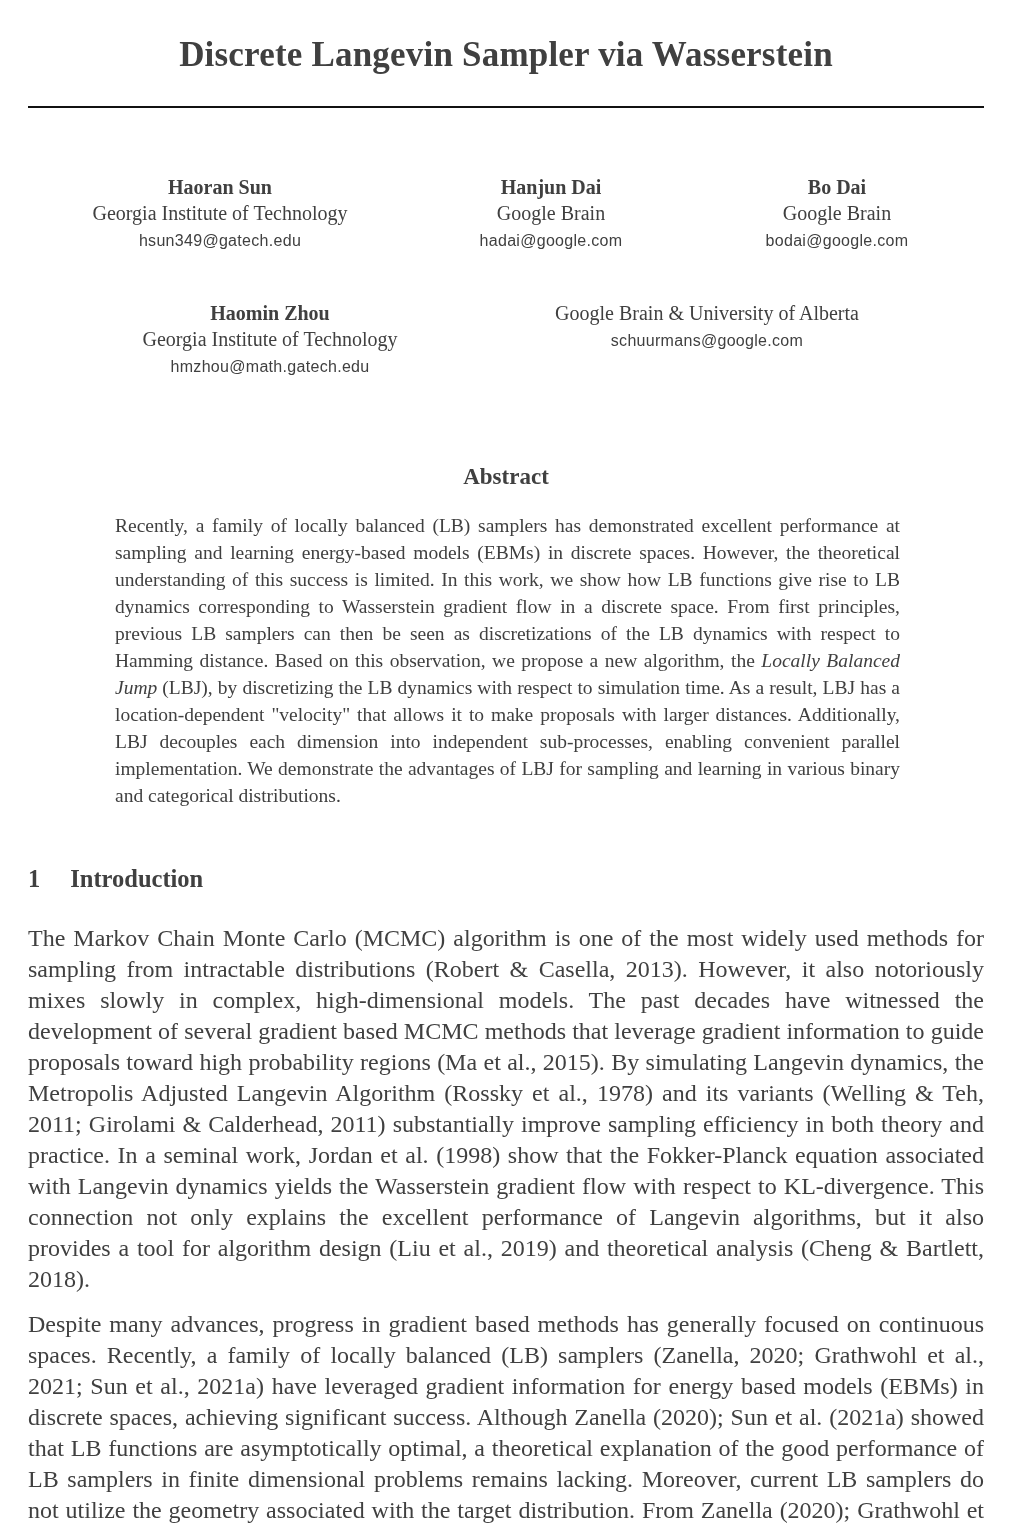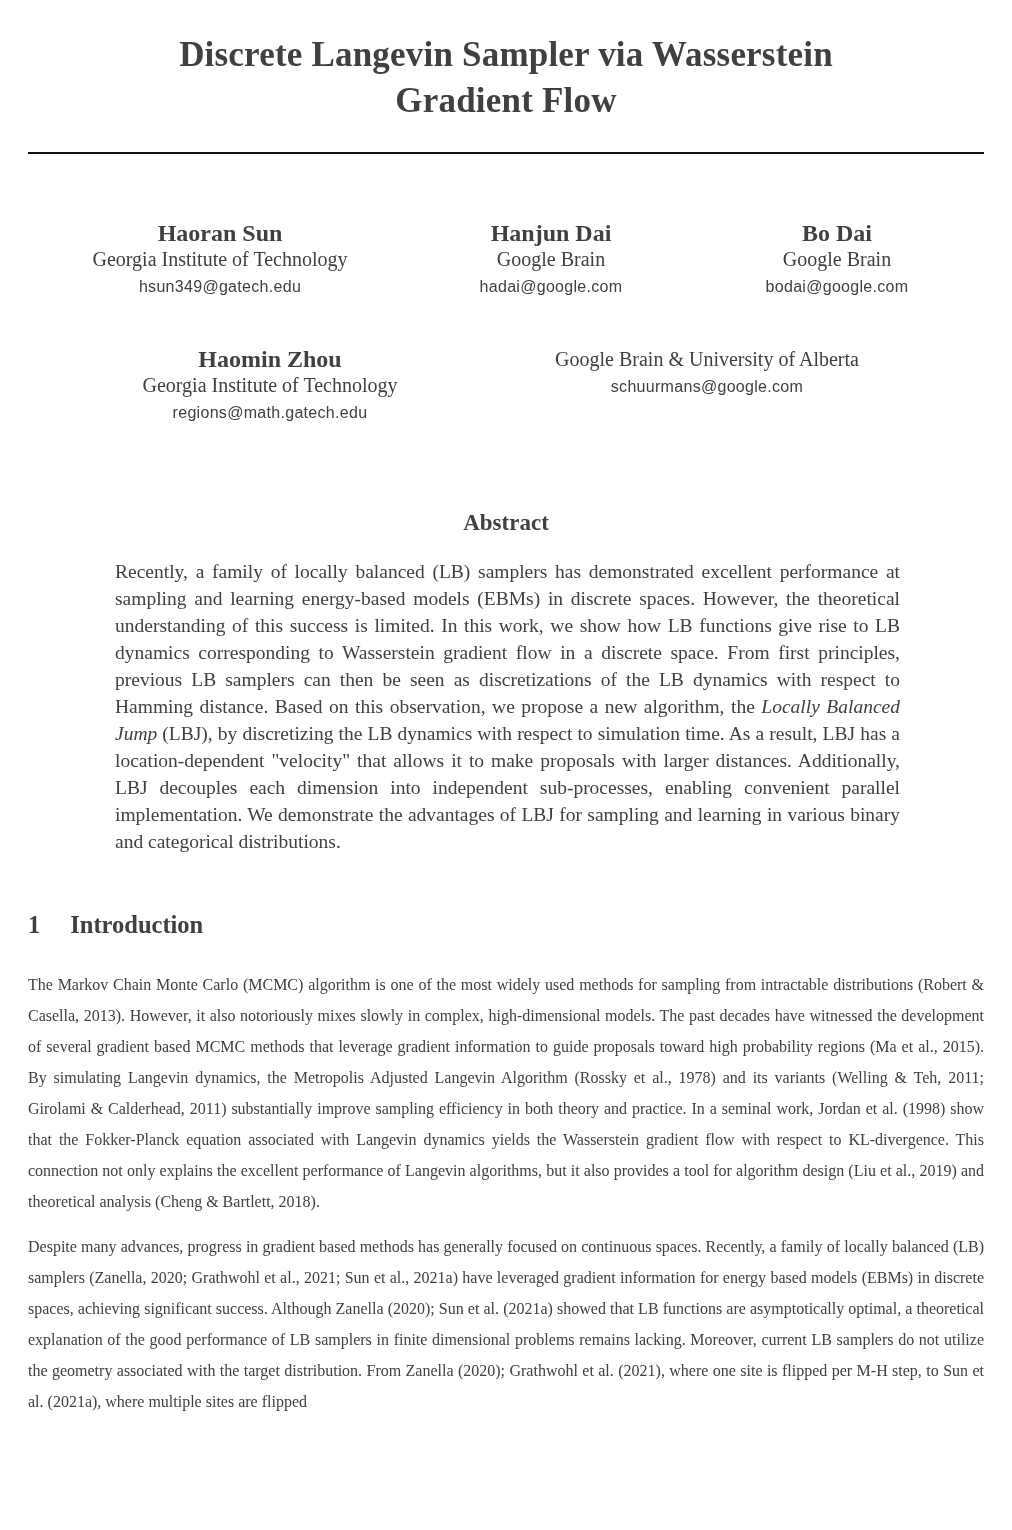--- a/index.html
+++ b/index.html
@@ -40,21 +40,21 @@
   .authors-row.row1 .author:nth-child(2) { flex: 0 0 280px; }
   .authors-row.row1 .author:nth-child(3) { flex: 0 0 270px; }
   .authors-row.row2 {
     margin-top: 46px;
     padding: 0 90px;
   }
   .authors-row.row2 .author:nth-child(1) { flex: 0 0 360px; }
   .authors-row.row2 .author:nth-child(2) { flex: 0 0 430px; }
   .author { text-align: center; }
   .author-name {
-    font-size: 24px;
+    font-size: 20px;
     font-weight: bold;
     line-height: 26px;
     font-family: Liberation Serif, serif;
   }
   .author-affil {
     font-size: 20px;
     line-height: 27px;
   }
   .author-email {
     font-family: Liberation Sans, sans-serif;
@@ -76,34 +76,33 @@
   }
   .abstract-text em { font-style: italic; }
   .section-heading {
     margin: 56px 28px 0 28px;
     font-size: 24.5px;
     font-weight: bold;
   }
   .section-heading .sec-num { margin-right: 30px; }
   .body-text {
     margin: 30px 28px 0 28px;
-    font-size: 16px;
+    font-size: 24px;
     line-height: 31px;
     text-align: justify;
   }
   .body-text + .body-text { margin-top: 14px; }
 </style>
 </head>
 <body>
 
 <div class="page">
 
   <h1 class="title">
     <span>Discrete Langevin Sampler via Wasserstein</span><br>
-    <span>Gradient Flow</span>
   </h1>
 
   <hr class="title-rule">
 
   <div class="authors-row row1">
     <div class="author">
       <div class="author-name">Haoran Sun</div>
       <div class="author-affil">Georgia Institute of Technology</div>
       <div class="author-email">hsun349@gatech.edu</div>
     </div>
@@ -116,21 +115,21 @@
       <div class="author-name">Bo Dai</div>
       <div class="author-affil">Google Brain</div>
       <div class="author-email">bodai@google.com</div>
     </div>
   </div>
 
   <div class="authors-row row2">
     <div class="author">
       <div class="author-name">Haomin Zhou</div>
       <div class="author-affil">Georgia Institute of Technology</div>
-      <div class="author-email">regions@math.gatech.edu</div>
+      <div class="author-email">hmzhou@math.gatech.edu</div>
     </div>
     <div class="author">
       <div class="author-affil">Google Brain &amp; University of Alberta</div>
       <div class="author-email">schuurmans@google.com</div>
     </div>
   </div>
 
   <h2 class="abstract-heading">Abstract</h2>
 
   <p class="abstract-text"><span>Recently, a family of locally balanced (LB) samplers has demonstrated excellent performance at sampling and learning energy-based models (EBMs) in discrete spaces. However, the theoretical understanding of this success is limited. In this work, we show how LB functions give rise to LB dynamics corresponding to Wasserstein gradient flow in a discrete space. From first principles, previous LB samplers can then be seen as discretizations of the LB dynamics with respect to Hamming distance. Based on this observation, we propose a new algorithm, the </span><em>Locally Balanced Jump</em><span> (LBJ), by discretizing the LB dynamics with respect to simulation time. As a result, LBJ has a location-dependent "velocity" that allows it to make proposals with larger distances. Additionally, LBJ decouples each dimension into independent sub-processes, enabling convenient parallel implementation. We demonstrate the advantages of LBJ for sampling and learning in various binary and categorical distributions.</span></p>

